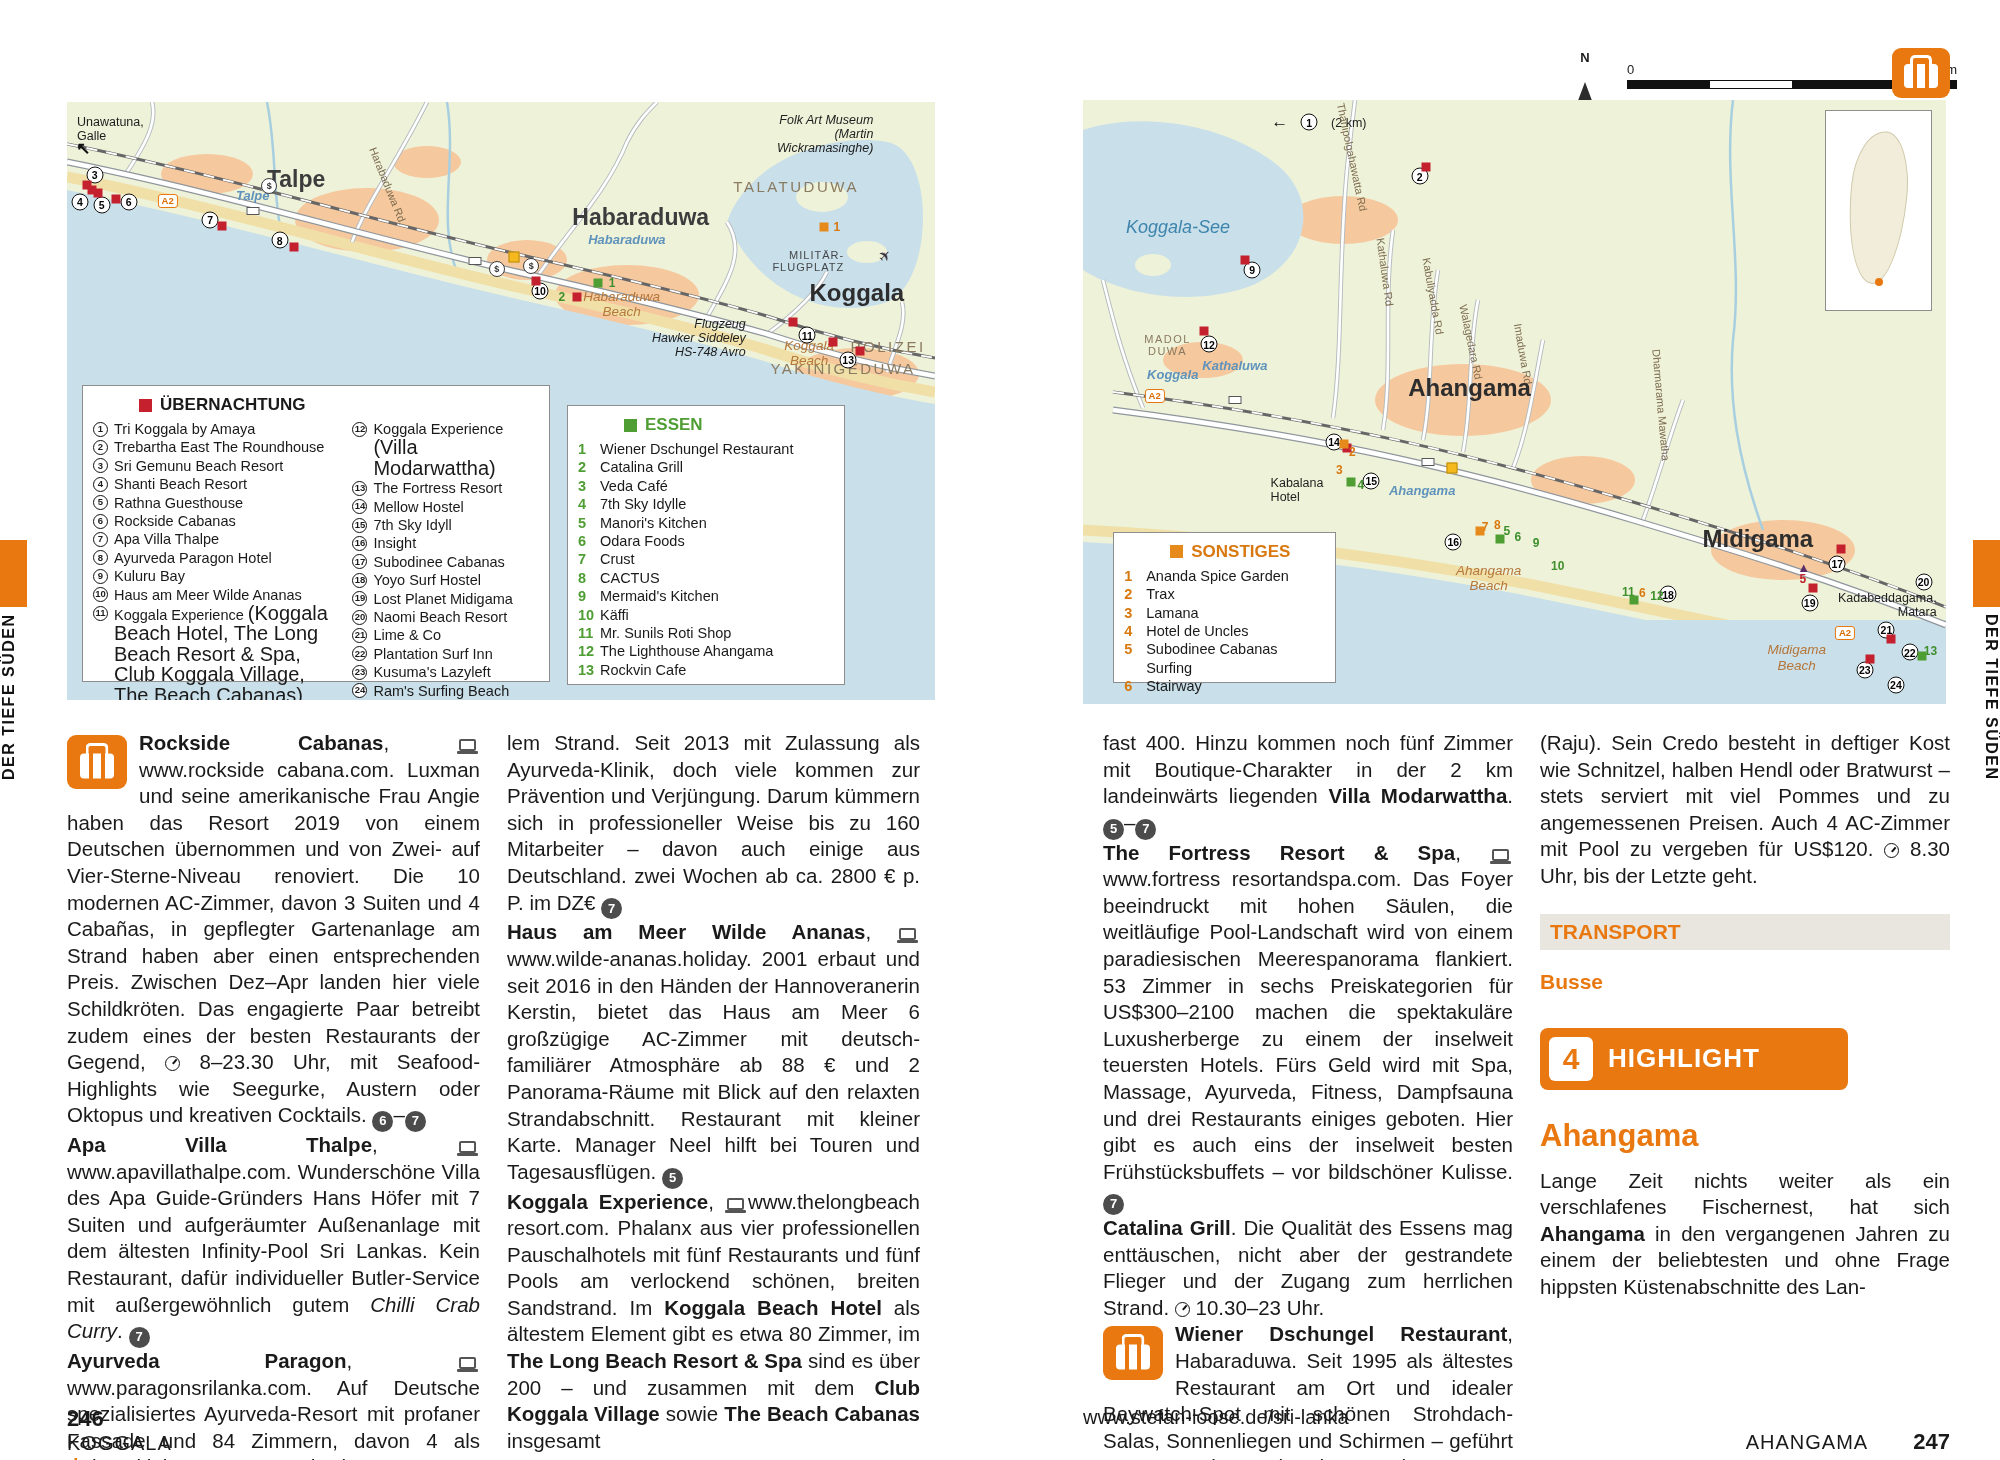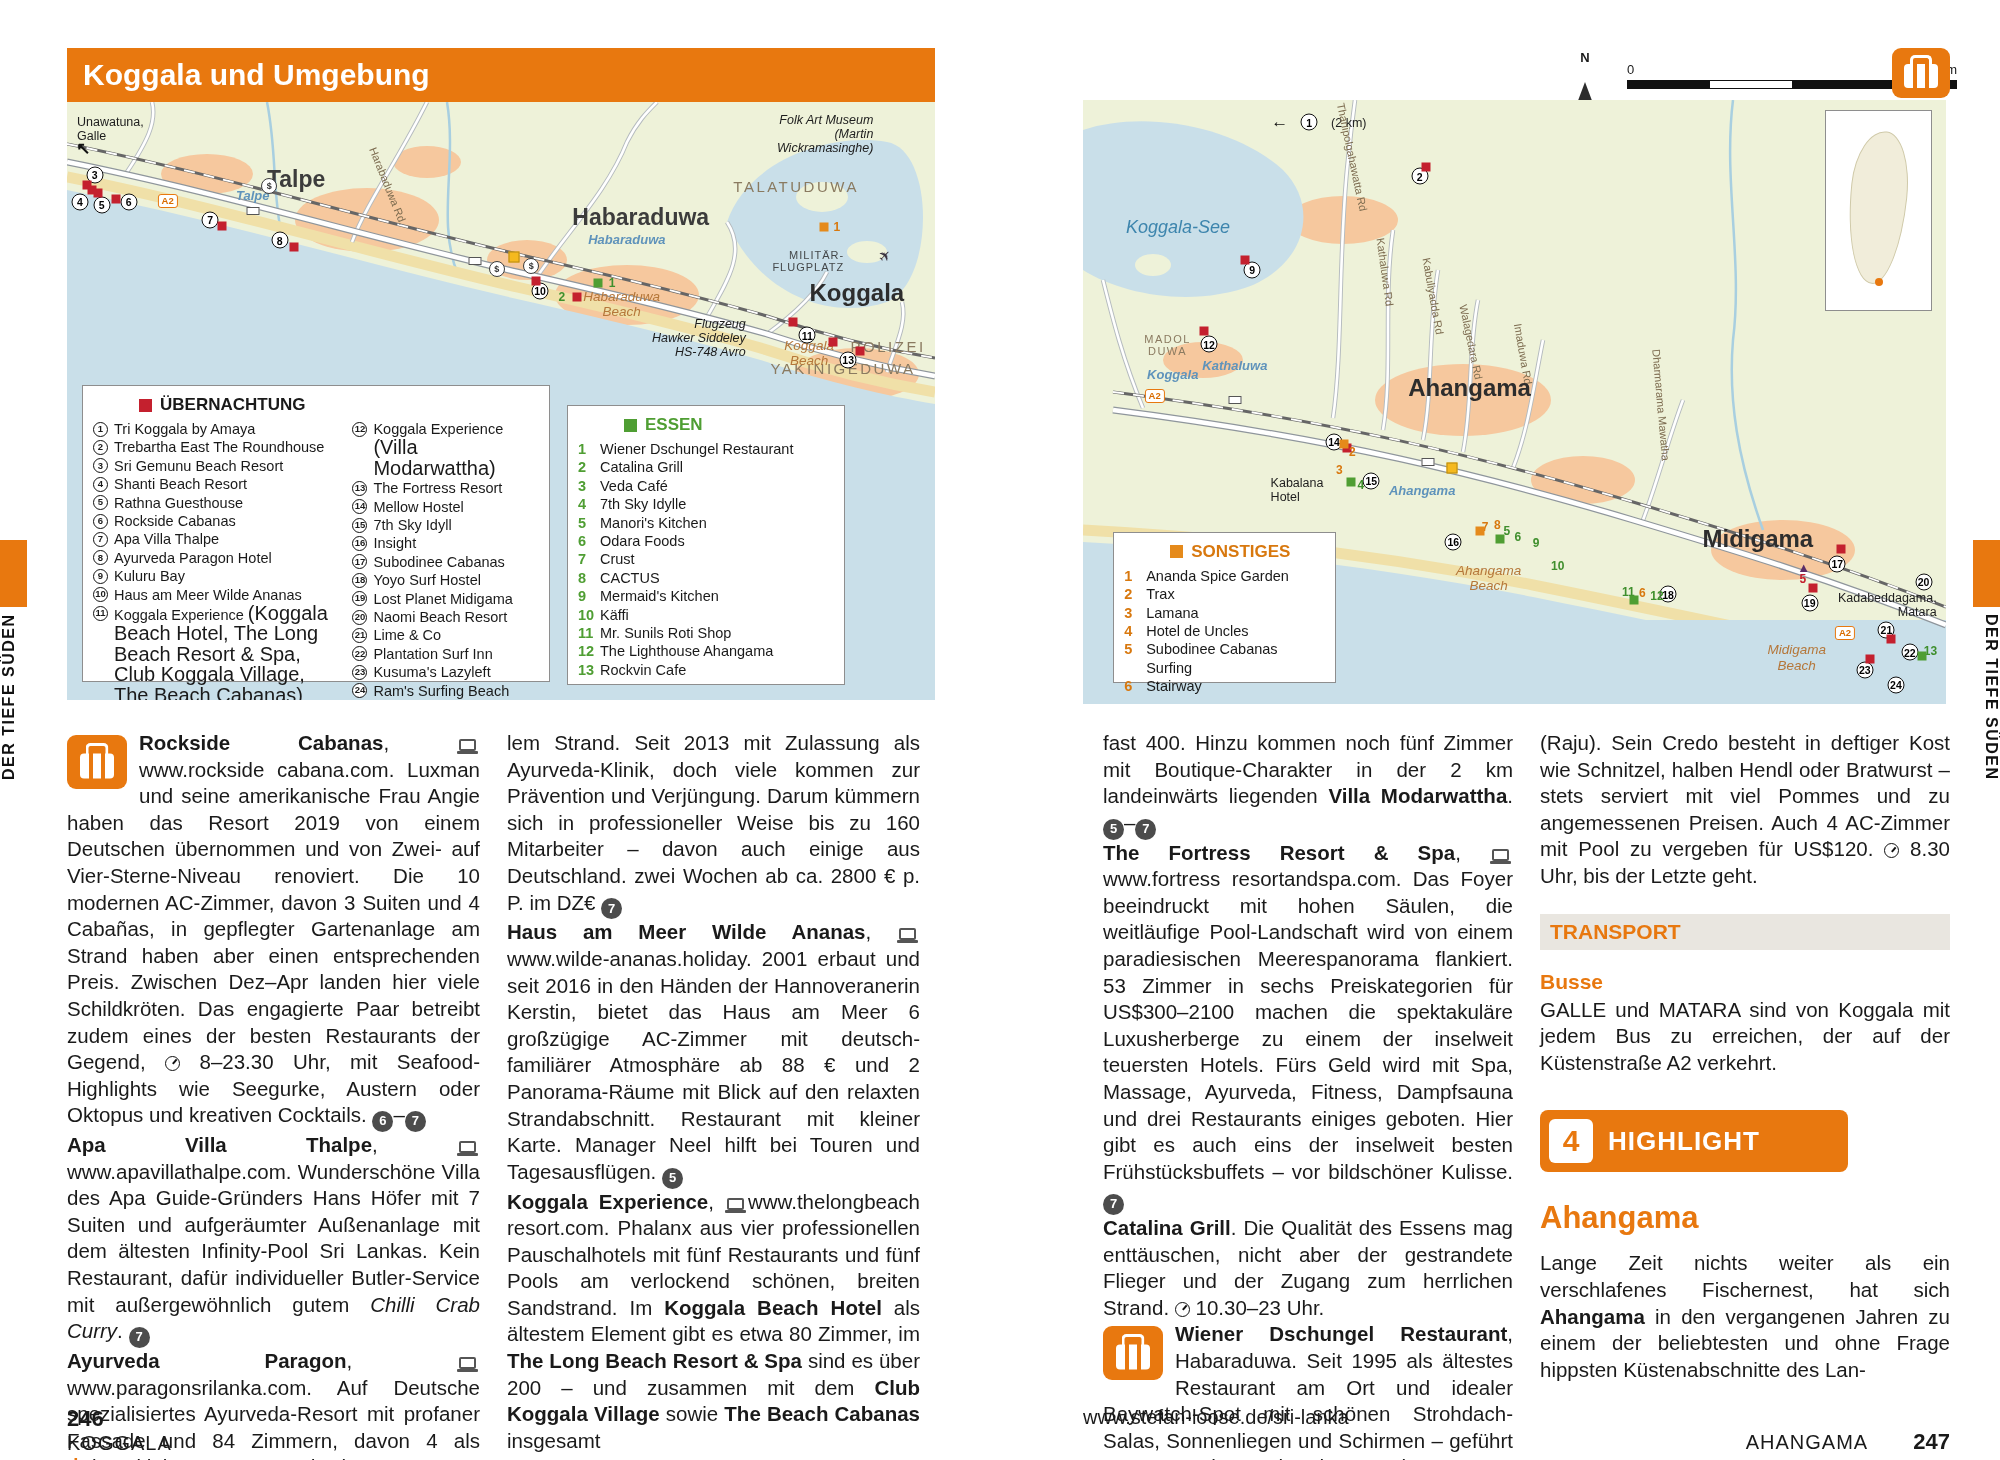--- a/index.html
+++ b/index.html
@@ -141,21 +141,20 @@
 
 <div class="sheet">
 
   <div class="edge-block" style="left:0;"></div>
   <div class="edge-label flip" style="left:0;">DER TIEFE SÜDEN</div>
 
   <div class="edge-block" style="left:1973px;"></div>
   <div class="edge-label" style="left:1973px;">DER TIEFE SÜDEN</div>
 
   <div class="page page-left">
-    <div class="map-banner">Koggala und Umgebung</div>
 
     <div class="map-canvas">
       <svg viewBox="0 0 868 598" preserveAspectRatio="none">
         <rect x="0" y="0" width="868" height="598" fill="#eef2d9"></rect>
 
         <ellipse cx="300" cy="118" rx="72" ry="32" fill="#f6c89e"></ellipse>
         <ellipse cx="560" cy="193" rx="72" ry="30" fill="#f6c89e"></ellipse>
         <ellipse cx="790" cy="272" rx="62" ry="26" fill="#f6c89e"></ellipse>
         <ellipse cx="140" cy="72" rx="46" ry="20" fill="#f6c89e"></ellipse>
         <ellipse cx="460" cy="158" rx="40" ry="20" fill="#f6c89e"></ellipse>
@@ -714,21 +713,20 @@
               <u></u>
               <i></i>
             </span><b>Wiener Dschungel Restaurant</b><span>, Habaraduwa. Seit 1995 als ältestes Restaurant am Ort und idealer Baywatch-Spot mit schönen Strohdach-Salas, Sonnenliegen und Schirmen – geführt vom Deutsch sprechenden Sarath</span></p>
         </div>
       <div class="col">
         <div>
             <p class="para"><span>(Raju). Sein Credo besteht in deftiger Kost wie Schnitzel, halben Hendl oder Bratwurst – stets serviert mit viel Pommes und zu angemessenen Preisen. Auch 4 AC-Zimmer mit Pool zu vergeben für US$120. </span><span class="ic-clock"></span><span> 8.30 Uhr, bis der Letzte geht.</span></p>
           </div>
         <div class="transport-bar">TRANSPORT</div>
         <div class="busse">Busse</div>
-        <p class="para">GALLE und MATARA sind von Koggala mit jedem Bus zu erreichen, der auf der Küstenstraße A2 verkehrt.</p>
         <div class="highlight">
           <span class="hl-num">4</span>
           <span class="hl-label">HIGHLIGHT</span>
         </div>
         <div class="section-title">Ahangama</div>
         <div>
             <p class="para"><span>Lange Zeit nichts weiter als ein verschlafenes Fischernest, hat sich </span><b>Ahangama</b><span> in den vergangenen Jahren zu einem der beliebtesten und ohne Frage hippsten Küstenabschnitte des Lan-</span></p>
           </div>
       </div>
     </div>

